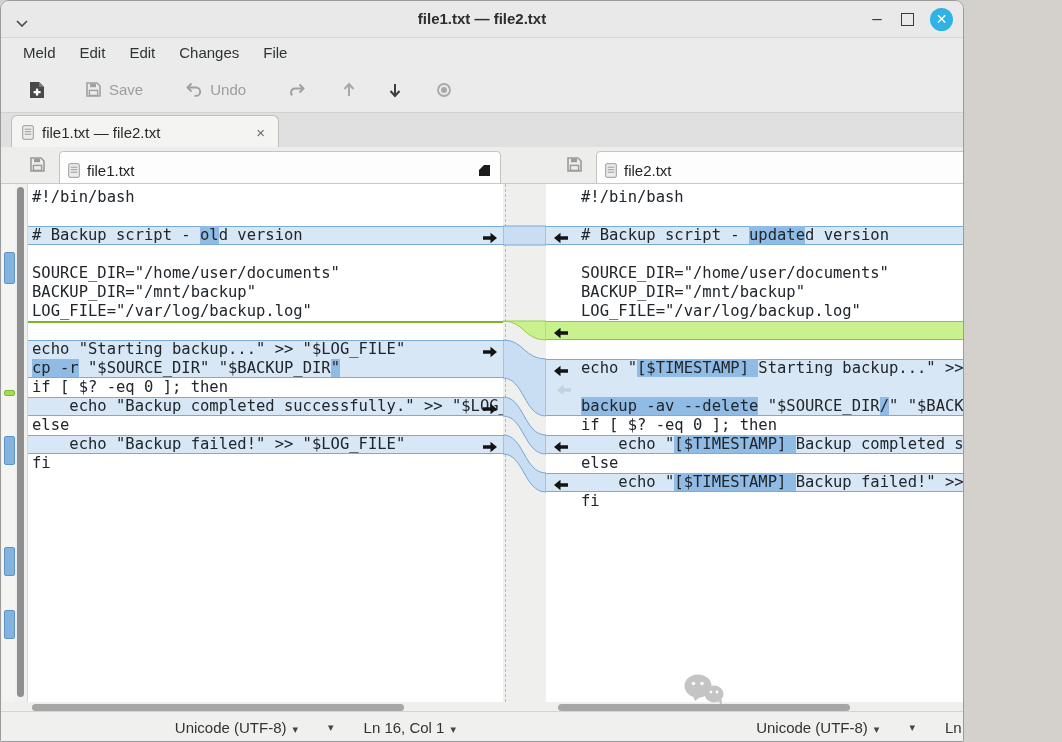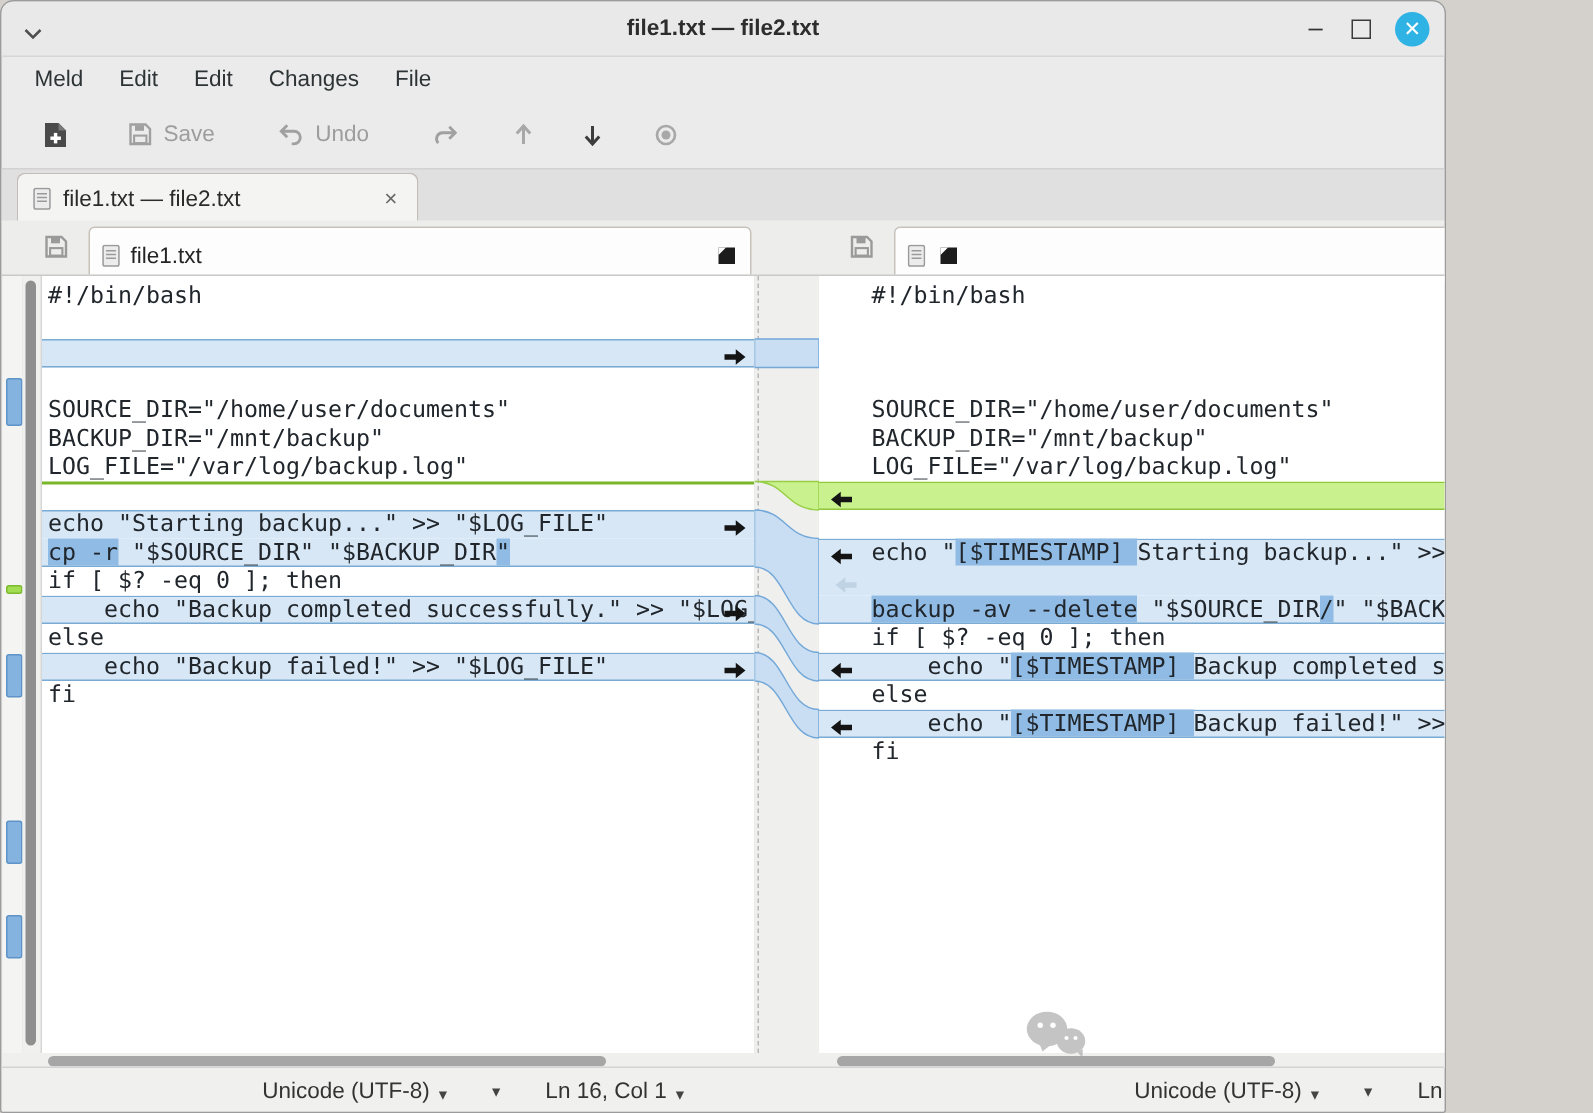--- a/index.html
+++ b/index.html
@@ -184,20 +184,21 @@
           <path d="M2 2 h10 l3 3 v10 h-13 z" fill="none" stroke="#9a9a9a" stroke-width="1.6"></path>
           <rect x="5" y="2.6" width="6" height="3.6" fill="#9a9a9a"></rect>
           <rect x="4.4" y="9.4" width="8.2" height="5" fill="none" stroke="#9a9a9a" stroke-width="1.4"></rect>
         </svg>
     </span>
     <div class="entry" style="left:595px;width:445px;">
       <svg width="12" height="15" viewBox="0 0 12 15">
           <rect x="0.7" y="0.7" width="10.6" height="13.6" rx="1.2" fill="#ececec" stroke="#9a9a9a"></rect>
           <path d="M2.7 4.2 h6.6 M2.7 6.7 h6.6 M2.7 9.2 h6.6" stroke="#9a9a9a"></path>
         </svg>
+      <span class="entry-label">file2.txt</span>
       <svg width="16" height="16" viewBox="0 0 16 16">
           <path d="M3 3 h11 v11 h-11 z" fill="#1c1c1c"></path>
           <path d="M3 3 l5 0 -5 5 z" fill="#fff"></path>
         </svg>
     </div>
   </div>
 
   <div class="diff">
     <div class="ovmap left" id="ov-left">
         <div class="ovblock" style="top: 68px; height: 30px; background: rgb(132, 179, 224); border: 1px solid rgb(93, 147, 198);"></div>
@@ -205,21 +206,21 @@
         <div class="ovblock" style="top: 252px; height: 27px; background: rgb(132, 179, 224); border: 1px solid rgb(93, 147, 198);"></div>
         <div class="ovblock" style="top: 363px; height: 27px; background: rgb(132, 179, 224); border: 1px solid rgb(93, 147, 198);"></div>
         <div class="ovblock" style="top: 426px; height: 27px; background: rgb(132, 179, 224); border: 1px solid rgb(93, 147, 198);"></div>
       </div>
     <div class="vsb left">
         <div class="vsb-thumb"></div>
       </div>
     <div class="pane left" id="pane-left">
         <div class="row same" style="top: 4px;"><span class="code">#!/bin/bash</span></div>
         <div class="row same" style="top: 23px;"></div>
-        <div class="row chg" style="top: 42px; box-shadow: rgb(122, 171, 212) 0px 1px 0px inset, rgb(122, 171, 212) 0px -1px 0px inset;"><span class="act act-r"><svg width="16" height="12" viewBox="0 0 16 12">
+        <div class="row chg" style="top: 42px; box-shadow: rgb(122, 171, 212) 0px 1px 0px inset, rgb(122, 171, 212) 0px -1px 0px inset;"><span class="code"># Backup script - <span class="inline">ol</span>d version</span><span class="act act-r"><svg width="16" height="12" viewBox="0 0 16 12">
               <path d="M1 4.2 H8.5 V0.8 L15 6 L8.5 11.2 V7.8 H1 Z" fill="#141414"></path>
             </svg></span></div>
         <div class="row same" style="top: 61px;"></div>
         <div class="row same" style="top: 80px;"><span class="code">SOURCE_DIR="/home/user/documents"</span></div>
         <div class="row same" style="top: 99px;"><span class="code">BACKUP_DIR="/mnt/backup"</span></div>
         <div class="row same" style="top: 118px;"><span class="code">LOG_FILE="/var/log/backup.log"</span></div>
         <div class="row same" style="top: 137px;">
           <div class="ins-line"></div>
         </div>
         <div class="row chg" style="top: 156px; box-shadow: rgb(122, 171, 212) 0px 1px 0px inset;"><span class="code">echo "Starting backup..." &gt;&gt; "$LOG_FILE"</span><span class="act act-r"><svg width="16" height="12" viewBox="0 0 16 12">
@@ -243,20 +244,23 @@
           <path d="M0 42 C 21 42, 21 42, 43 42 L 43 61 C 21 61, 21 61, 0 61 Z" fill="#c9def2" stroke="#74a8d8" stroke-width="1"></path>
           <path d="M0 137 C 21 137, 21 137, 43 137 L 43 156 C 21 156, 21 137, 0 137 Z" fill="#c9f18e" stroke="#97cf45" stroke-width="1"></path>
           <path d="M0 156 C 21 156, 21 175, 43 175 L 43 232 C 21 232, 21 194, 0 194 Z" fill="#c9def2" stroke="#74a8d8" stroke-width="1"></path>
           <path d="M0 213 C 21 213, 21 251, 43 251 L 43 270 C 21 270, 21 232, 0 232 Z" fill="#c9def2" stroke="#74a8d8" stroke-width="1"></path>
           <path d="M0 251 C 21 251, 21 289, 43 289 L 43 308 C 21 308, 21 270, 0 270 Z" fill="#c9def2" stroke="#74a8d8" stroke-width="1"></path>
         </svg>
     </div>
     <div class="pane right" id="pane-right">
         <div class="row same" style="top: 4px;"><span class="code">#!/bin/bash</span></div>
         <div class="row same" style="top: 23px;"></div>
+        <div class="row chg" style="top: 42px; box-shadow: rgb(122, 171, 212) 0px 1px 0px inset, rgb(122, 171, 212) 0px -1px 0px inset;"><span class="code"># Backup script - <span class="inline">update</span>d version</span><span class="act act-l"><svg width="16" height="12" viewBox="0 0 16 12">
+              <path d="M15 4.2 H7.5 V0.8 L1 6 L7.5 11.2 V7.8 H15 Z" fill="#141414"></path>
+            </svg></span></div>
         <div class="row same" style="top: 61px;"></div>
         <div class="row same" style="top: 80px;"><span class="code">SOURCE_DIR="/home/user/documents"</span></div>
         <div class="row same" style="top: 99px;"><span class="code">BACKUP_DIR="/mnt/backup"</span></div>
         <div class="row same" style="top: 118px;"><span class="code">LOG_FILE="/var/log/backup.log"</span></div>
         <div class="row ins" style="top: 137px; box-shadow: rgb(143, 198, 61) 0px 1px 0px inset, rgb(143, 198, 61) 0px -1px 0px inset;"><span class="act act-l"><svg width="16" height="12" viewBox="0 0 16 12">
               <path d="M15 4.2 H7.5 V0.8 L1 6 L7.5 11.2 V7.8 H15 Z" fill="#141414"></path>
             </svg></span></div>
         <div class="row same" style="top: 156px;"></div>
         <div class="row chg" style="top: 175px; box-shadow: rgb(122, 171, 212) 0px 1px 0px inset;"><span class="code">echo "<span class="inline">[$TIMESTAMP] </span>Starting backup..." &gt;&gt; "$LOG_FILE"</span><span class="act act-l"><svg width="16" height="12" viewBox="0 0 16 12">
               <path d="M15 4.2 H7.5 V0.8 L1 6 L7.5 11.2 V7.8 H15 Z" fill="#141414"></path>

